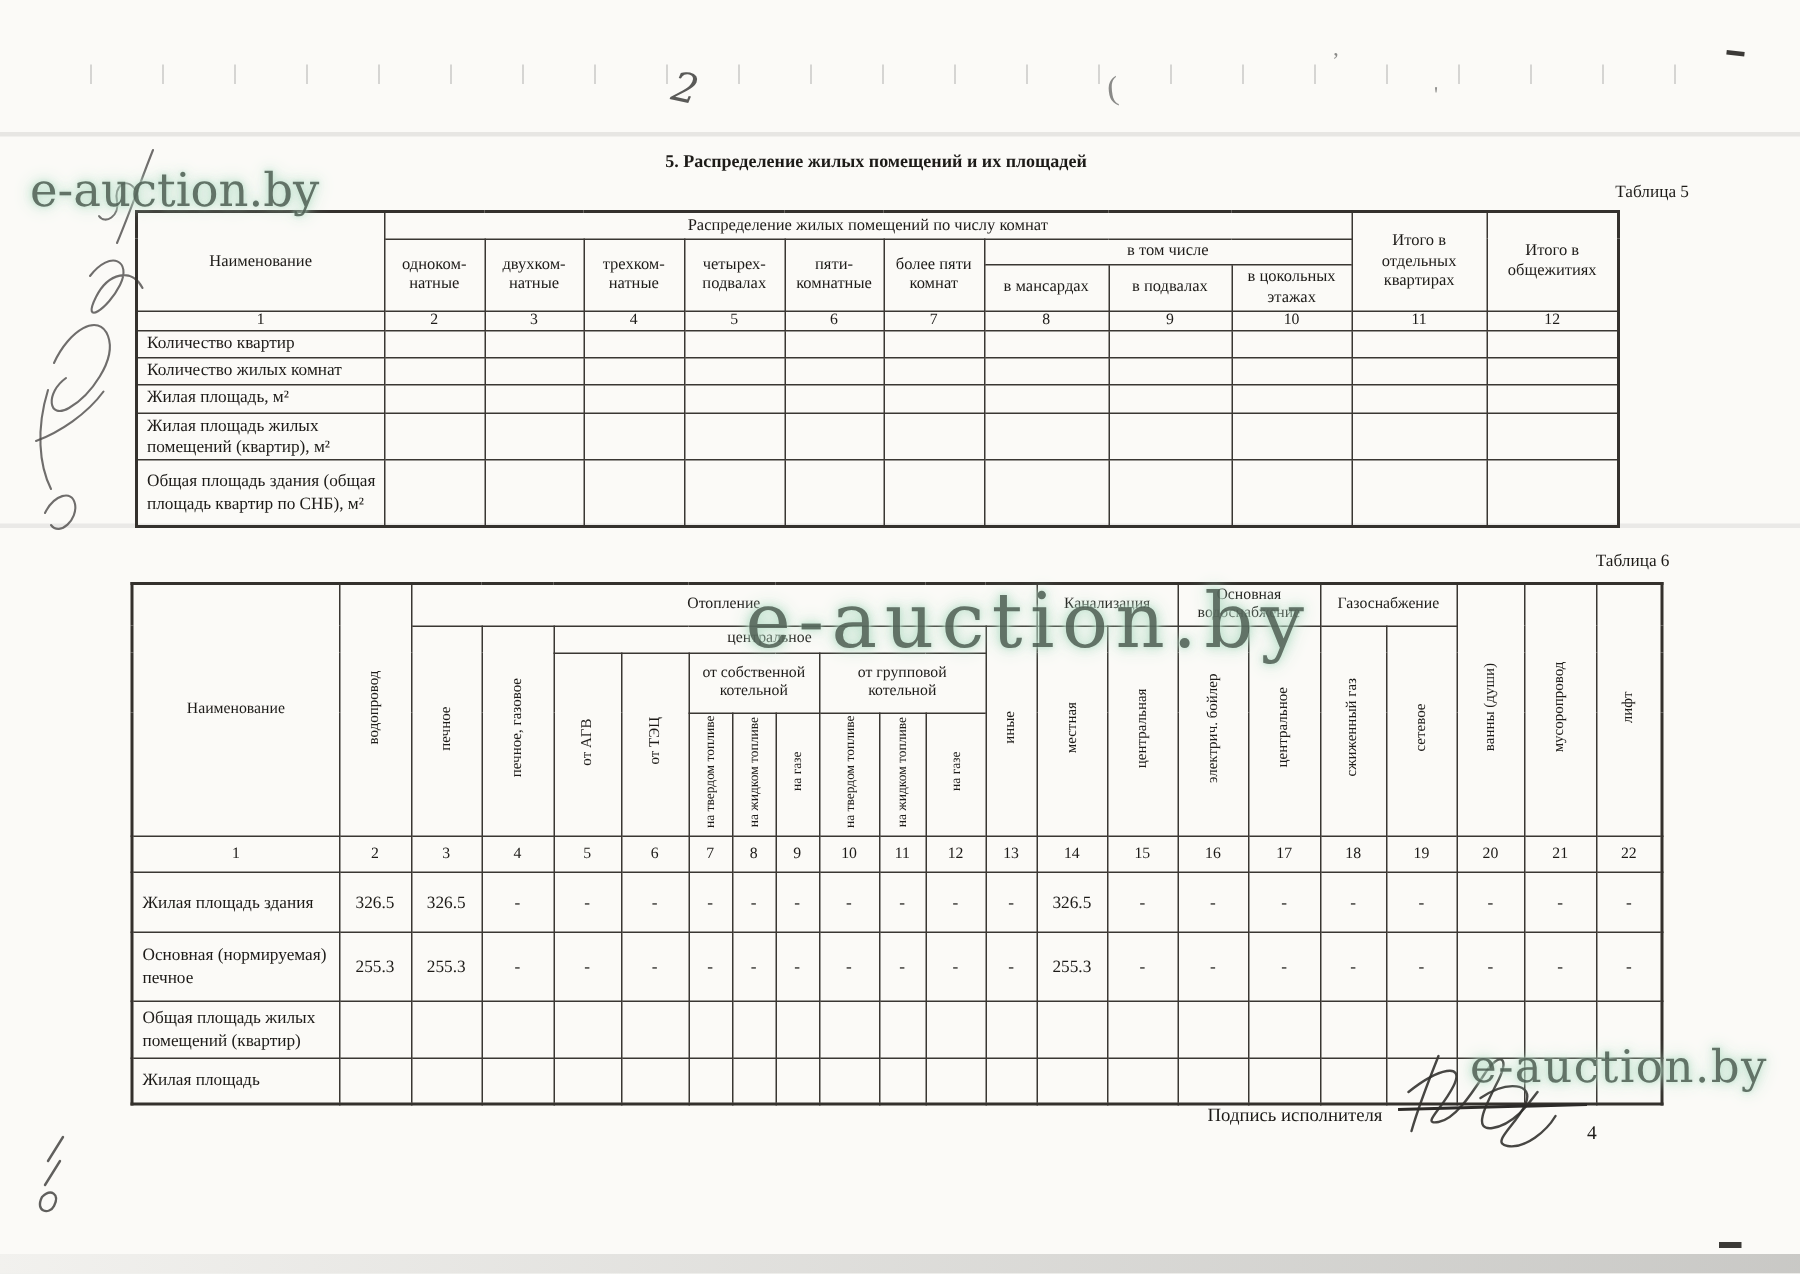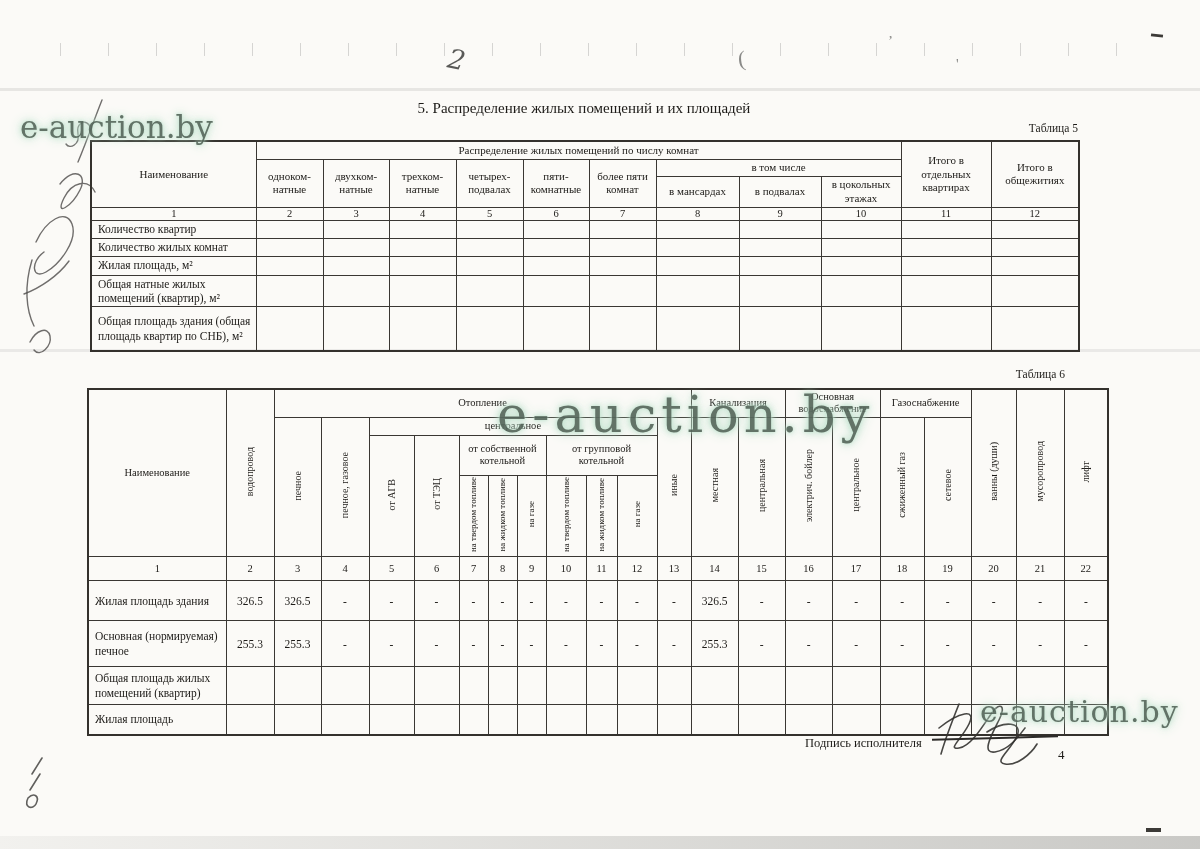--- a/index.html
+++ b/index.html
@@ -24,24 +24,24 @@
   .quot{left:888px;top:33px;font-size:15px;color:#8a8a88;}
 
   
   .wm{font-family:"DejaVu Serif",serif;color:#57695d;z-index:7;white-space:nowrap;
       text-shadow:0 0 3px #c4e4d1,0 0 7px #b2dbc4,0 0 13px #b2dbc4;opacity:.93;}
   .wm1{left:20px;top:109px;font-size:31px;}
   .wm2{left:497px;top:385px;font-size:51px;letter-spacing:5px;}
   .wm3{left:980px;top:694px;font-size:30px;letter-spacing:1px;}
 
   
-  .title{font-weight:normal;font-size:15px;text-align:center;z-index:2;}
+  .title{font-weight:bold;font-size:12px;text-align:center;z-index:2;}
   .title5{left:90px;top:100px;width:988px;}
   .title6{left:87px;top:352px;width:1008px;}
-  .tlabel{font-size:11.5px;text-align:right;z-index:2;}
+  .tlabel{font-size:11.5px;text-align:right;z-index:2;margin-left:48px;}
   .tlabel5{left:90px;top:122px;width:988px;padding-right:10px;}
   .tlabel6{left:87px;top:368px;width:978px;}
 
   
   table{border-collapse:collapse;table-layout:fixed;z-index:3;position:absolute;background:transparent;}
   th,td{border:1px solid #3a3733;padding:1px 2px;text-align:center;vertical-align:middle;
         font-weight:normal;overflow:hidden;box-sizing:border-box;}
   .t5{left:90px;top:140px;width:988px;border:2px solid #34312d;}
   .t5 th{font-size:11px;line-height:1.22;}
   .t5 tr.ra{height:18px}.t5 tr.rb{height:17px}.t5 tr.rc{height:31px}
@@ -194,21 +194,21 @@
           <td></td>
           <td></td>
           <td></td>
           <td></td>
           <td></td>
           <td></td>
           <td></td>
           <td></td>
     </tr>
     <tr class="b4">
-      <td class="lbl">Общая натные жилых помещений (квартир), м²</td>
+      <td class="lbl">Жилая площадь жилых помещений (квартир), м²</td>
       <td></td>
           <td></td>
           <td></td>
           <td></td>
           <td></td>
           <td></td>
           <td></td>
           <td></td>
           <td></td>
           <td></td>

